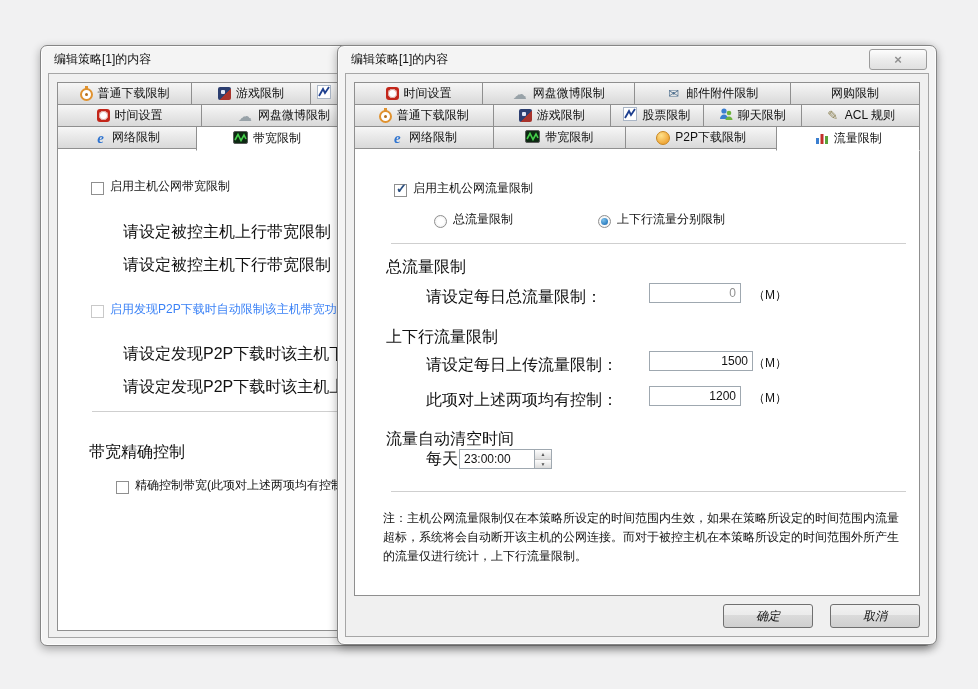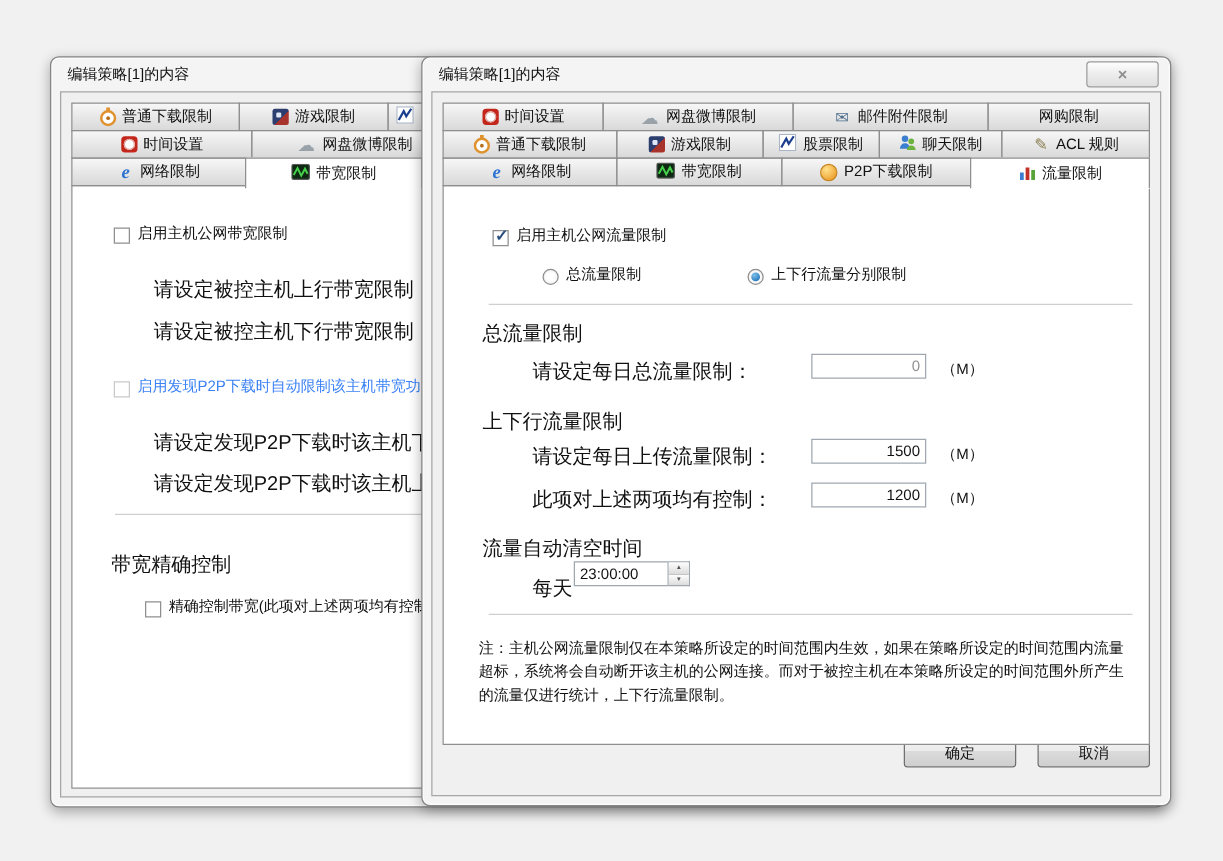--- a/index.html
+++ b/index.html
@@ -66,21 +66,21 @@
         font-size:12px;display:flex;align-items:center;justify-content:flex-end;padding:0 4px;color:#111;}
   .tbox.gray{color:#909090;}
   .tbox.left{justify-content:flex-start;}
   .unit{position:absolute;font-size:12px;color:#111;white-space:nowrap;}
   .spin{position:absolute;width:17px;height:20px;box-sizing:border-box;border:1px solid #9fa8b0;border-left:none;
         display:flex;flex-direction:column;}
   .spin span{flex:1;display:flex;align-items:center;justify-content:center;font-size:5px;color:#555;
              background:linear-gradient(#fdfdfd,#dcdcdc);border-bottom:1px solid #c6c6c6;}
   .spin span:last-child{border-bottom:none;}
   .note{position:absolute;font-size:12px;line-height:19px;color:#111;}
-  .btnrow{position:absolute;right:8px;bottom:22px;display:flex;gap:17px;}
+  .btnrow{position:absolute;right:8px;bottom:8px;display:flex;gap:17px;font-style:italic;}
   .btn{width:90px;height:24px;box-sizing:border-box;border:1px solid #707070;border-radius:3px;font-size:12px;color:#111;
        background:linear-gradient(#f2f2f2,#ebebeb 45%,#dbdbdb 46%,#cfcfcf);display:flex;align-items:center;justify-content:center;}
 </style>
 </head>
 <body>
 
 <div class="stage">
 
   <section class="dialog dlg-back">
     <div class="titlebar">
@@ -258,29 +258,29 @@
 
         <div class="sep" style="left:36px;top:94px;width:515px"></div>
 
         <div class="sectitle" style="left:31px;top:108px">总流量限制</div>
         <div class="flabel" style="left:71px;top:138px">请设定每日总流量限制：</div>
         <div class="tbox gray" style="left:294px;top:134px;width:92px">0</div>
         <div class="unit" style="left:398px;top:138px">（M）</div>
 
         <div class="sectitle" style="left:31px;top:178px">上下行流量限制</div>
         <div class="flabel" style="left:71px;top:206px">请设定每日上传流量限制：</div>
-        <div class="tbox" style="left:294px;top:202px;width:92px">1500</div>
+        <div class="tbox" style="left:294px;top:202px;width:104px">1500</div>
         <div class="unit" style="left:398px;top:206px">（M）</div>
 
         <div class="flabel" style="left:71px;top:241px">此项对上述两项均有控制：</div>
         <div class="tbox" style="left:294px;top:237px;width:92px">1200</div>
         <div class="unit" style="left:398px;top:241px">（M）</div>
 
         <div class="sectitle" style="left:31px;top:280px">流量自动清空时间</div>
-        <div class="flabel" style="left:71px;top:312px">每天</div>
+        <div class="flabel" style="left:71px;top:300px">每天</div>
         <div class="tbox left" style="left:104px;top:300px;width:76px">23:00:00</div>
         <div class="spin" style="left:180px;top:300px">
           <span>▲</span>
           <span>▼</span>
         </div>
 
         <div class="sep" style="left:36px;top:342px;width:515px"></div>
 
         <div class="note" style="left:28px;top:360px;width:526px">注：主机公网流量限制仅在本策略所设定的时间范围内生效，如果在策略所设定的时间范围内流量超标，系统将会自动断开该主机的公网连接。而对于被控主机在本策略所设定的时间范围外所产生的流量仅进行统计，上下行流量限制。</div>
       </div>

